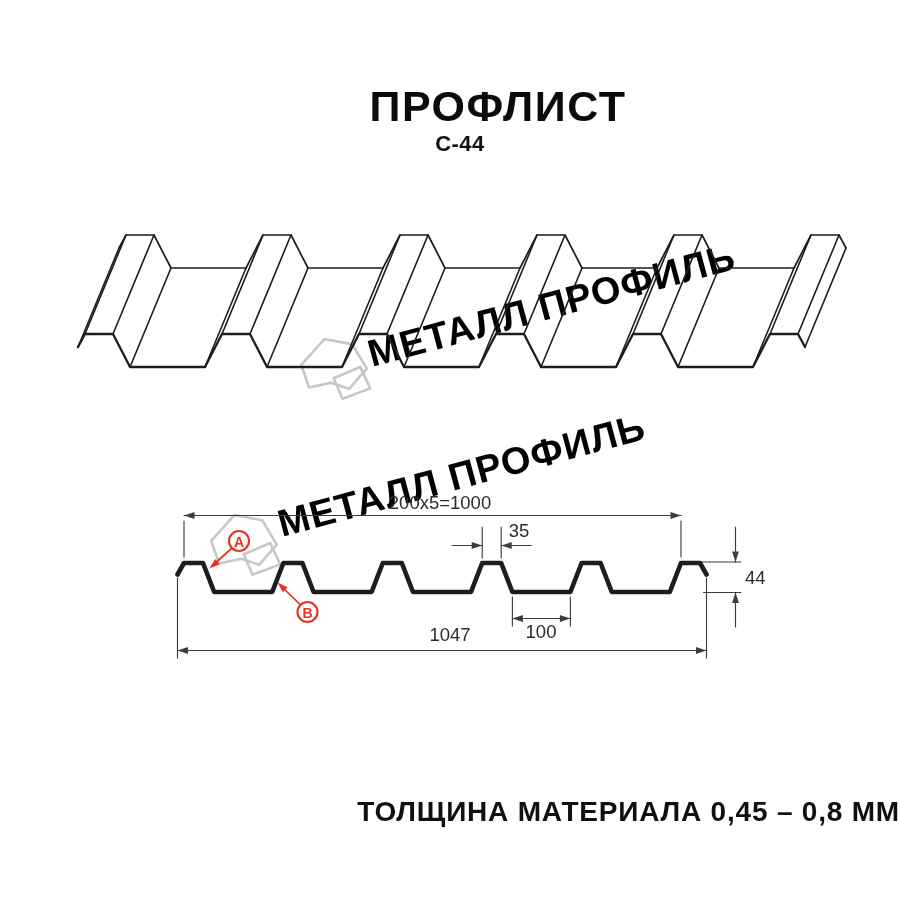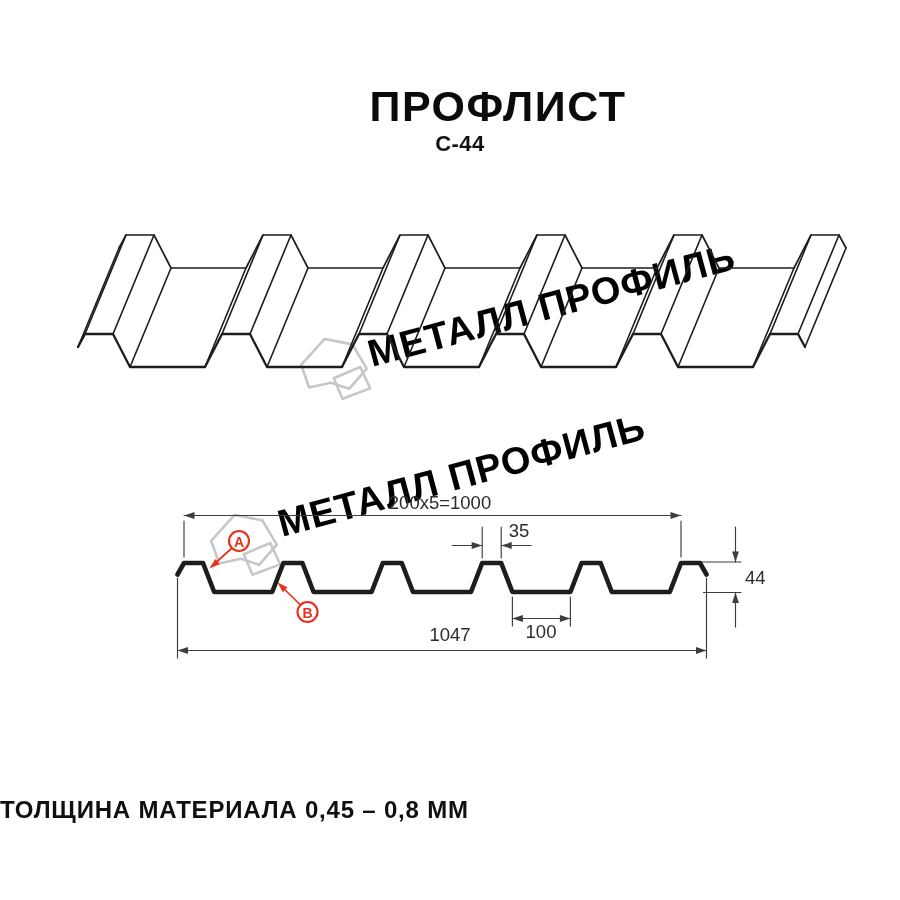--- a/index.html
+++ b/index.html
@@ -2,22 +2,22 @@
 <html><head>
 <meta charset="utf-8">
 <style>
   html,body{margin:0;padding:0;}
   body{width:900px;height:900px;background:#ffffff;position:relative;overflow:hidden;
        font-family:"Liberation Sans", sans-serif;}
   .title{position:absolute;left:0;top:82px;width:900px;text-align:center;
          font-size:43px;font-weight:800;letter-spacing:1.5px;color:#0b0b0b;margin-left:48px;}
   .subtitle{position:absolute;left:0;top:131px;width:900px;text-align:center;
          font-size:22px;font-weight:700;letter-spacing:0.5px;color:#111;padding-left:10px;}
-  .footer-note{position:absolute;left:0;top:796px;width:900px;text-align:left;
-         font-size:24px;font-weight:600;letter-spacing:0.8px;color:#101010;}
+  .footer-note{position:absolute;left:0;top:796px;width:900px;text-align:right;
+         font-size:28px;font-weight:600;letter-spacing:0.8px;color:#101010;}
   svg{position:absolute;left:0;top:0;}
   .dimtxt{font-family:"Liberation Sans", sans-serif;font-size:18.5px;fill:#2c2c2c;}
   .redtxt{font-family:"Liberation Sans", sans-serif;font-size:14px;font-weight:700;}
   .wmtxt{font-family:"Liberation Sans", sans-serif;font-size:38px;font-weight:700;letter-spacing:1px;}
 </style>
 </head>
 <body>
 
 <div class="title">ПРОФЛИСТ</div>
 <div class="subtitle">С-44</div>

